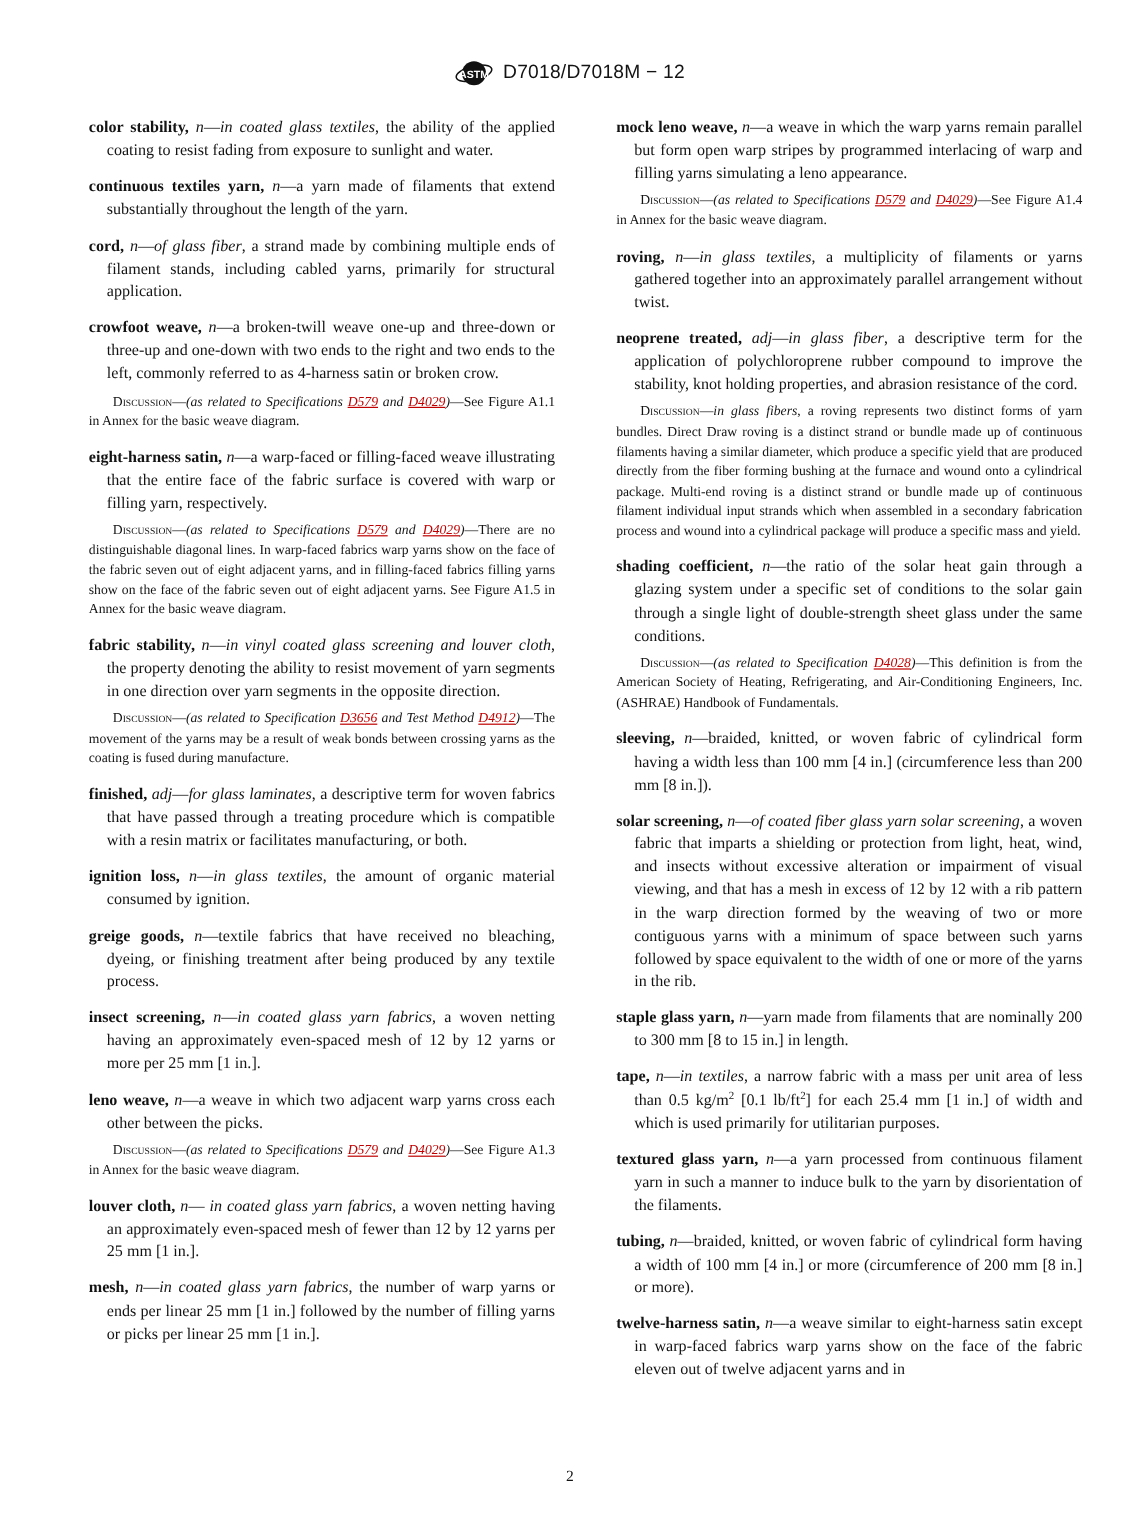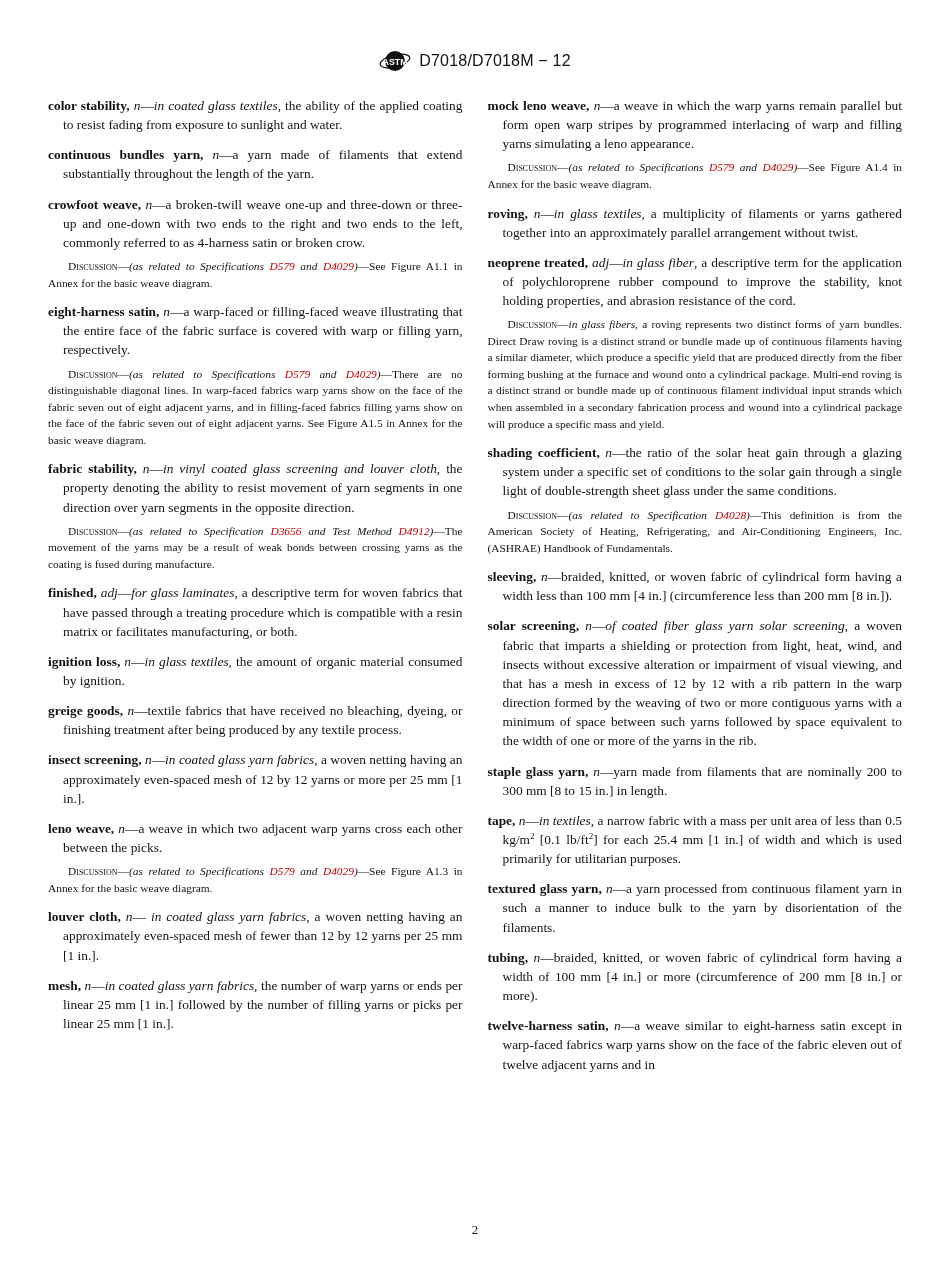--- a/index.html
+++ b/index.html
@@ -27,39 +27,39 @@
     font-weight:normal;
     font-size:16px;
     letter-spacing:0.2px;
   }
   .columns{
     display:flex;
     gap:25px;
     padding:22px 48px 0 48px;
     box-sizing:border-box;
   }
-  .col{flex:1;min-width:0;}
+  .col{flex:1;min-width:0;margin-left:26px;}
   .defp{
     font-size:13.4px;
     line-height:1.43;
     text-align:justify;
     padding-left:15px;
     text-indent:-15px;
     margin:0 0 11px 0;
   }
   .disc{
     font-size:11.4px;
     line-height:1.45;
     text-align:justify;
     text-indent:20px;
     margin:-5px 0 11px 0;
   }
   .s-b{font-weight:bold;}
   .s-i{font-style:italic;}
-  .s-l{font-style:italic;color:var(--link-color,#c00000);cursor:pointer;}
+  .s-l{font-style:italic;color:var(--link-color,#c00000);cursor:pointer;text-decoration:underline;}
   .s-sc{font-variant:small-caps;}
   .s-sup{vertical-align:super;font-size:0.68em;line-height:0;}
   .footer{
     position:absolute;
     bottom:34px;left:0;right:0;
     text-align:center;
     font-size:13px;
   }
 </style>
 </head>
@@ -72,21 +72,22 @@
       <ellipse cx="20" cy="16" rx="19" ry="7.5" fill="none" stroke="#111" stroke-width="1.6" transform="rotate(-14 20 16)"></ellipse>
       <circle cx="20" cy="16" r="12.5" fill="#111"></circle>
       <text x="20" y="20.5" text-anchor="middle" fill="#ffffff" font-family="Liberation Sans, sans-serif" font-weight="bold" font-size="11" font-stretch="condensed">ASTM</text>
     </svg>
     <span class="doc-number">D7018/D7018M − 12</span>
   </div>
 
   <div class="columns">
     <div class="col" id="col-left">
         <p class="defp"><span class="s-b">color stability, </span><span class="s-i">n</span><span class="s-r">—</span><span class="s-i">in coated glass textiles</span><span class="s-r">, the ability of the applied coating to resist fading from exposure to sunlight and water.</span></p>
-        <p class="defp"><span class="s-b">continuous bundles yarn, </span><span class="s-i">n</span><span class="s-r">—a yarn made of filaments that extend substantially throughout the length of the yarn.</span></p>
+        <p class="defp"><span class="s-b">continuous textiles yarn, </span><span class="s-i">n</span><span class="s-r">—a yarn made of filaments that extend substantially throughout the length of the yarn.</span></p>
+        <p class="defp"><span class="s-b">cord, </span><span class="s-i">n</span><span class="s-r">—</span><span class="s-i">of glass fiber</span><span class="s-r">, a strand made by combining multiple ends of filament stands, including cabled yarns, primarily for structural application.</span></p>
         <p class="defp"><span class="s-b">crowfoot weave, </span><span class="s-i">n</span><span class="s-r">—a broken-twill weave one-up and three-down or three-up and one-down with two ends to the right and two ends to the left, commonly referred to as 4-harness satin or broken crow.</span></p>
         <p class="disc"><span class="s-sc">Discussion</span><span class="s-r">—</span><span class="s-i">(as related to Specifications </span><span class="s-l">D579</span><span class="s-i"> and </span><span class="s-l">D4029</span><span class="s-i">)</span><span class="s-r">—See Figure A1.1 in Annex for the basic weave diagram.</span></p>
         <p class="defp"><span class="s-b">eight-harness satin, </span><span class="s-i">n</span><span class="s-r">—a warp-faced or filling-faced weave illustrating that the entire face of the fabric surface is covered with warp or filling yarn, respectively.</span></p>
         <p class="disc"><span class="s-sc">Discussion</span><span class="s-r">—</span><span class="s-i">(as related to Specifications </span><span class="s-l">D579</span><span class="s-i"> and </span><span class="s-l">D4029</span><span class="s-i">)</span><span class="s-r">—There are no distinguishable diagonal lines. In warp-faced fabrics warp yarns show on the face of the fabric seven out of eight adjacent yarns, and in filling-faced fabrics filling yarns show on the face of the fabric seven out of eight adjacent yarns. See Figure A1.5 in Annex for the basic weave diagram.</span></p>
         <p class="defp"><span class="s-b">fabric stability, </span><span class="s-i">n</span><span class="s-r">—</span><span class="s-i">in vinyl coated glass screening and louver cloth</span><span class="s-r">, the property denoting the ability to resist movement of yarn segments in one direction over yarn segments in the opposite direction.</span></p>
         <p class="disc"><span class="s-sc">Discussion</span><span class="s-r">—</span><span class="s-i">(as related to Specification </span><span class="s-l">D3656</span><span class="s-i"> and Test Method </span><span class="s-l">D4912</span><span class="s-i">)</span><span class="s-r">—The movement of the yarns may be a result of weak bonds between crossing yarns as the coating is fused during manufacture.</span></p>
         <p class="defp"><span class="s-b">finished, </span><span class="s-i">adj</span><span class="s-r">—</span><span class="s-i">for glass laminates</span><span class="s-r">, a descriptive term for woven fabrics that have passed through a treating procedure which is compatible with a resin matrix or facilitates manufacturing, or both.</span></p>
         <p class="defp"><span class="s-b">ignition loss, </span><span class="s-i">n</span><span class="s-r">—</span><span class="s-i">in glass textiles</span><span class="s-r">, the amount of organic material consumed by ignition.</span></p>
         <p class="defp"><span class="s-b">greige goods, </span><span class="s-i">n</span><span class="s-r">—textile fabrics that have received no bleaching, dyeing, or finishing treatment after being produced by any textile process.</span></p>
         <p class="defp"><span class="s-b">insect screening, </span><span class="s-i">n</span><span class="s-r">—</span><span class="s-i">in coated glass yarn fabrics</span><span class="s-r">, a woven netting having an approximately even-spaced mesh of 12 by 12 yarns or more per 25 mm [1 in.].</span></p>

